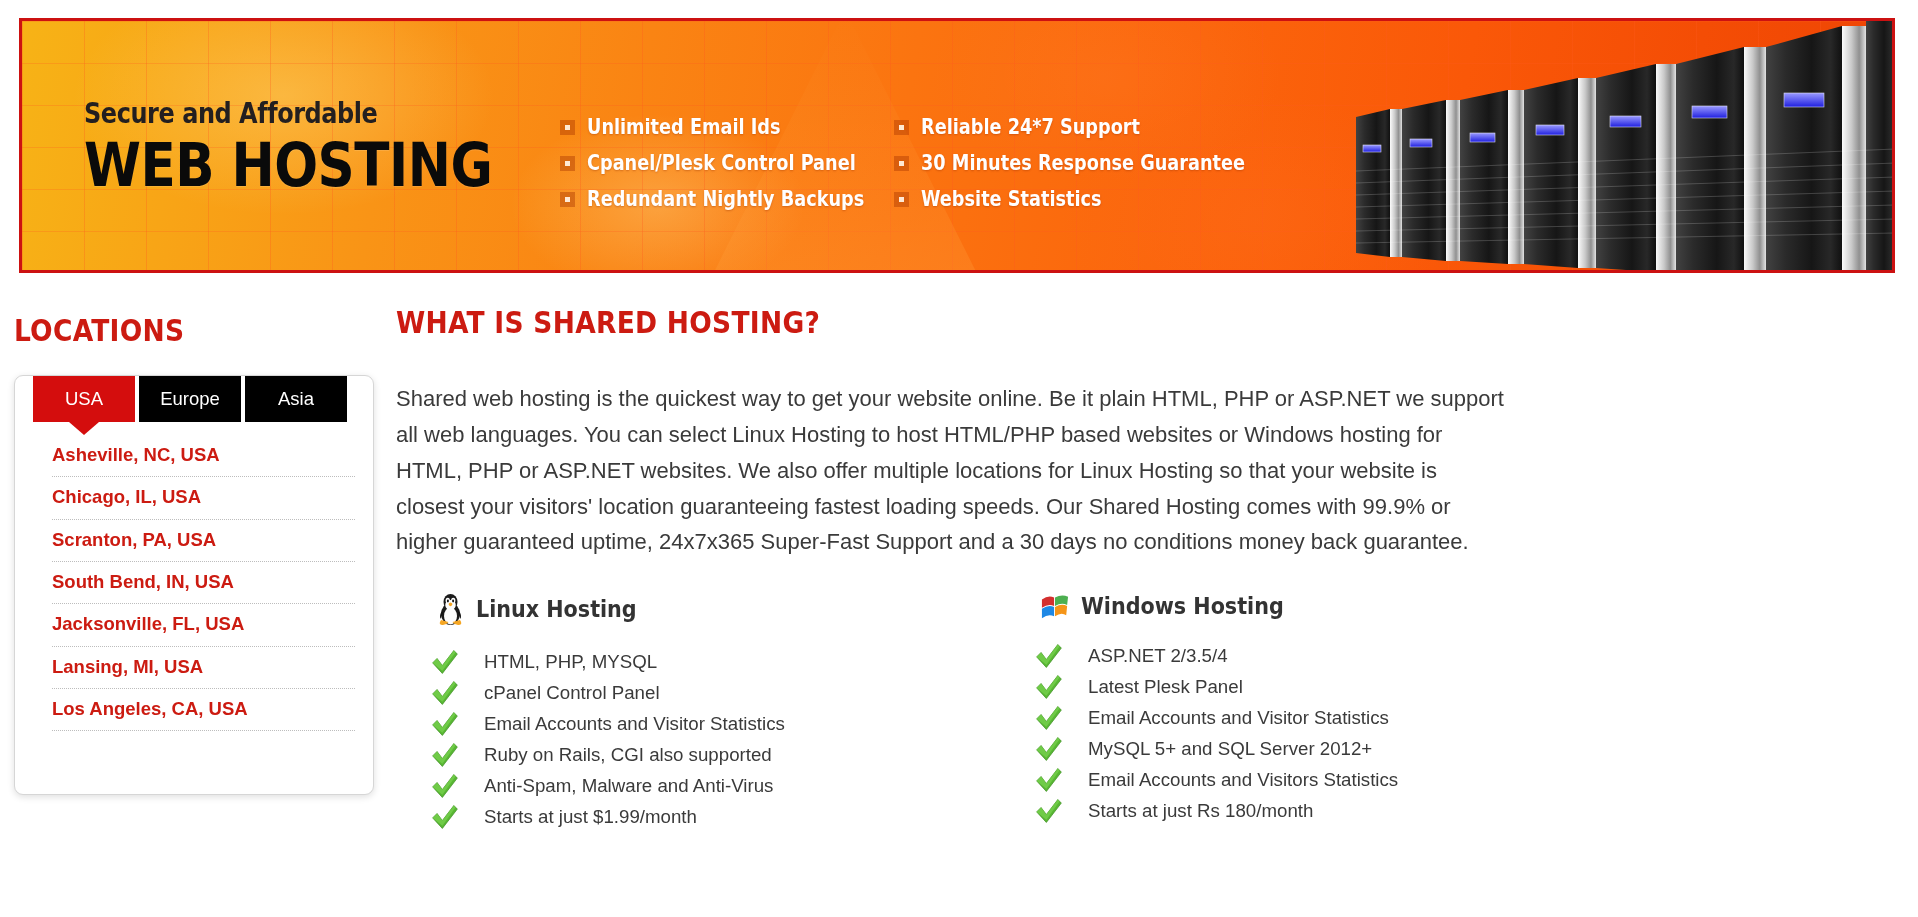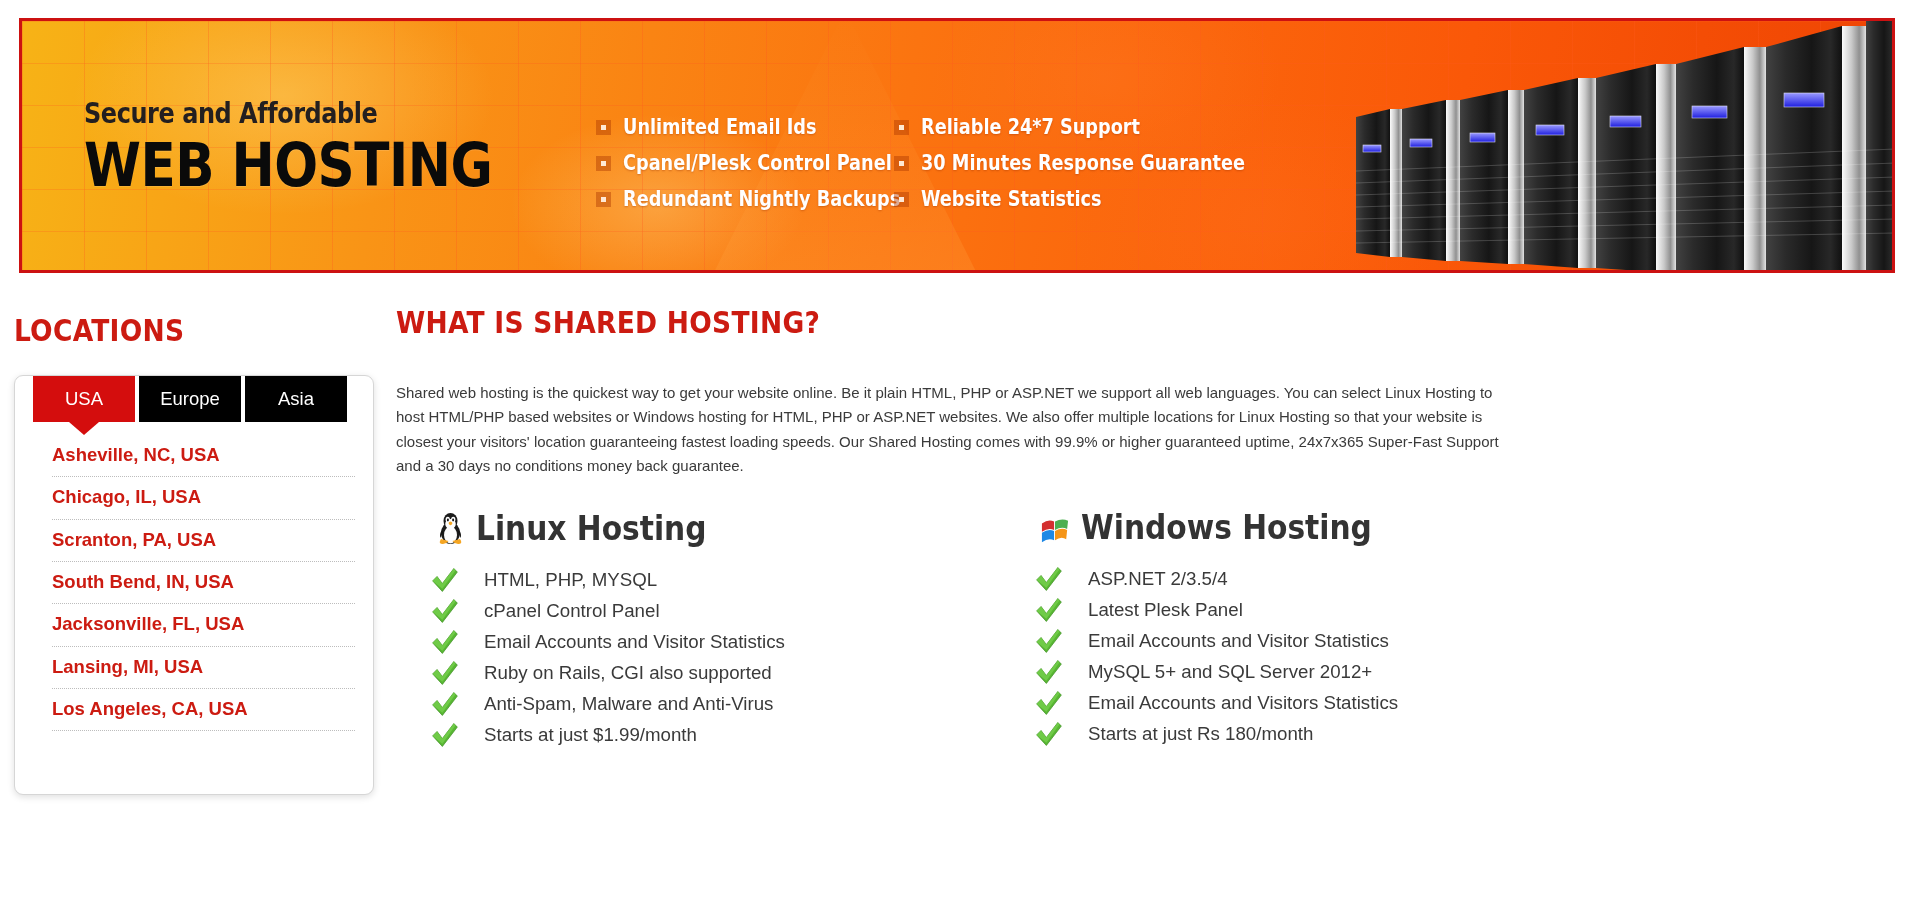--- a/index.html
+++ b/index.html
@@ -63,21 +63,21 @@
     line-height: 1; color: #0a0a0a;
     transform: scaleX(0.94); transform-origin: left center;
     text-shadow: 0 1px 0 rgba(255,255,255,0.12);
   }
   .bullet-col {
     position: absolute;
     top: 94px;
     display: flex; flex-direction: column;
     gap: 12px;
   }
-  #bullet-col-1 { left: 574px; justify-content: center; }
+  #bullet-col-1 { left: 538px; justify-content: center; }
   #bullet-col-2 { left: 872px; }
   .bullet-row { display: flex; align-items: center; gap: 12px; }
   .bullet-sq {
     width: 15px; height: 15px; flex: none;
     background: rgba(170,52,0,0.42);
     display: flex; align-items: center; justify-content: center;
   }
   .bullet-sq i {
     display: block; width: 5px; height: 5px;
     background: #ffe9d5;
@@ -148,33 +148,33 @@
   #main { position: absolute; left: 396px; top: 307px; width: 1500px; }
   #main-heading {
     font-family: "DejaVu Sans Condensed", "Liberation Sans Narrow", "Liberation Sans", sans-serif;
     font-size: 31px; font-weight: bold;
     color: #cc1b11; letter-spacing: 0.3px;
     margin: 0 0 43px 0; line-height: 1;
     transform: scaleX(0.95); transform-origin: left center;
   }
   #intro-paragraph {
     margin: 0; color: #3a3a3a;
-    font-size: 15px; line-height: 1.63;
+    font-size: 22px; line-height: 1.63;
     width: 1115px;
   }
   #plan-cols {
     display: flex; margin-top: 32px;
   }
   .plan-col { width: 604px; }
   .plan-col.second { margin-left: 0; }
   .plan-title {
-    display: flex; align-items: flex-end; gap: 11px;
+    display: flex; align-items: center; gap: 11px;
     margin: 0 0 20px 40px;
     font-family: "DejaVu Sans Condensed", "Liberation Sans Narrow", "Liberation Sans", sans-serif;
-    font-size: 33px; font-weight: bold; color: #333333;
+    font-size: 23px; font-weight: bold; color: #333333;
     line-height: 1;
   }
   .plan-list { list-style: none; margin: 0; padding: 0 0 0 34px; }
   .plan-list li {
     display: flex; align-items: center; gap: 24px;
     height: 31px;
     color: #3a3a3a; font-size: 18.7px;
   }
   .tick {
     width: 30px; height: 28px; flex: none;

